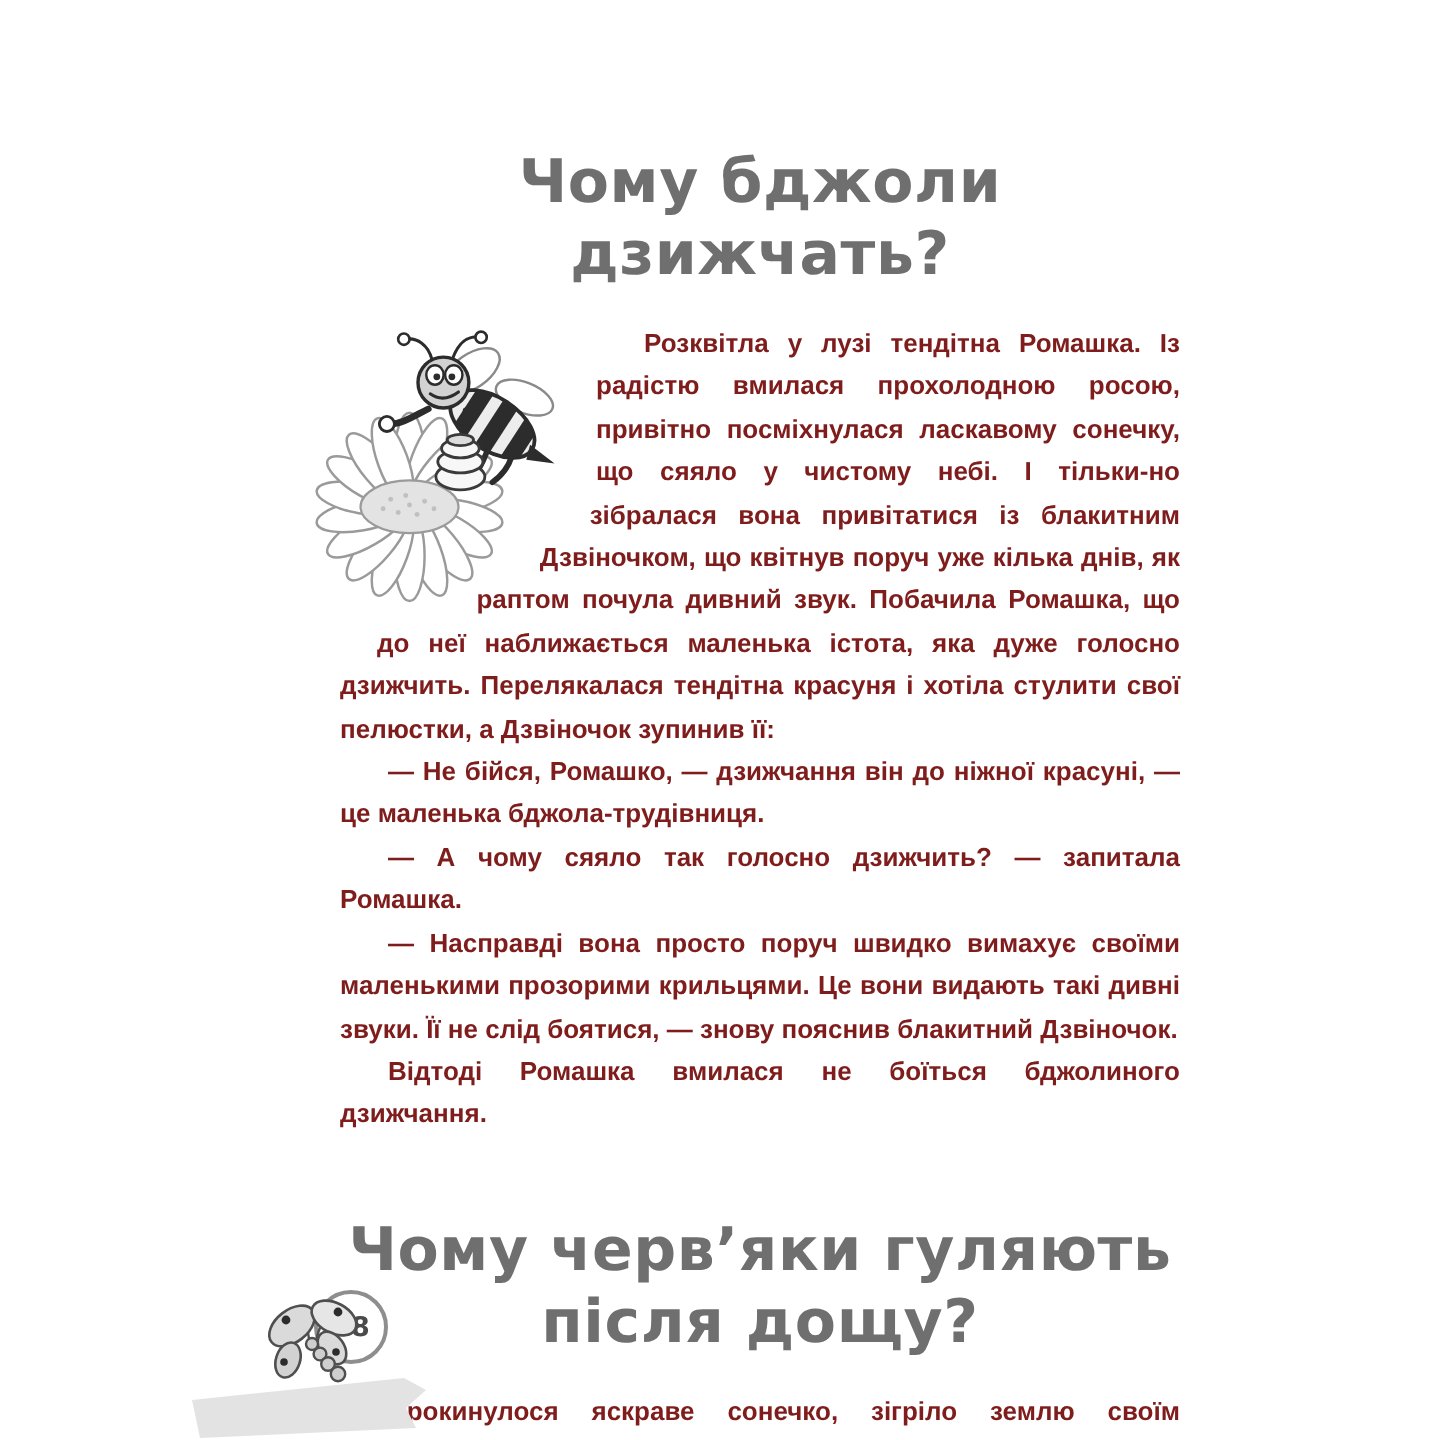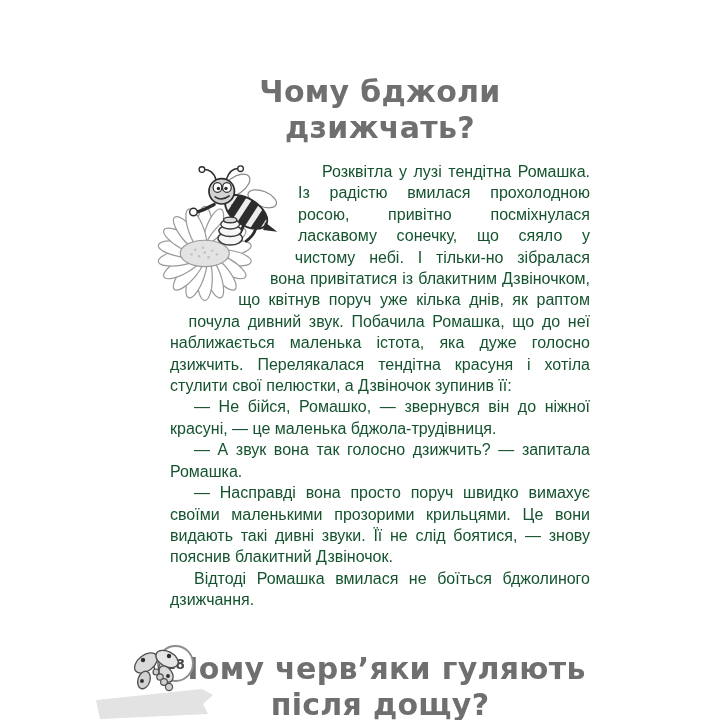--- a/index.html
+++ b/index.html
@@ -25,25 +25,26 @@
     text-align: center;
     font-size: 30px;
     line-height: 1.2;
     letter-spacing: 0.3px;
     margin: 0;
   }
   .title-1 { margin-bottom: 15px; }
   .title-2 { margin-top: 40px; margin-bottom: 15px; }
   .body-text p {
     margin: 0;
-    font-size: 16px;
+    font-size: 13px;
     line-height: 21.4px;
-    color: #14532d;
+    color: #7f1d1d;
     text-align: justify;
     text-indent: 24px;
+    font-weight: bold;
   }
   .illustration {
     float: left;
     width: 142px;
     height: 146px;
     margin: 2px 10px 2px -24px;
     shape-outside: polygon(0% 0%, 100% 0%, 100% 50%, 70% 72%, 40% 88%, 0% 100%);
     shape-margin: 6px;
   }
   .illustration svg { width: 100%; height: 100%; }
@@ -161,22 +162,22 @@
 
           <g fill="#f7f7f7" stroke="#3a3a3a" stroke-width="1.5">
             <ellipse cx="89" cy="80" rx="13" ry="7"></ellipse>
             <ellipse cx="89" cy="72" rx="12" ry="6"></ellipse>
             <ellipse cx="89" cy="65" rx="10" ry="5"></ellipse>
             <ellipse cx="89" cy="60.5" rx="7" ry="3" fill="#dcdcdc"></ellipse>
           </g>
         </svg>
       </div>
       <p>Розквітла у лузі тендітна Ромашка. Із радістю вмилася прохолодною росою, привітно посміхнулася ласкавому сонечку, що сяяло у чистому небі. І тільки-но зібралася вона привітатися із блакитним Дзвіночком, що квітнув поруч уже кілька днів, як раптом почула дивний звук. Побачила Ромашка, що до неї наближається маленька істота, яка дуже голосно дзижчить. Перелякалася тендітна красуня і хотіла стулити свої пелюстки, а Дзвіночок зупинив її:</p>
-      <p>— Не бійся, Ромашко, — звернувся він до ніжної красуні, — це маленька бджола-трудівниця.</p>
-      <p>— А звук вона так голосно дзижчить? — запитала Ромашка.</p>
+      <p>— Не бійся, Ромашко, — дзижчання він до ніжної красуні, — це маленька бджола-трудівниця.</p>
+      <p>— А чому сяяло так голосно дзижчить? — запитала Ромашка.</p>
       <p>— Насправді вона просто поруч швидко вимахує своїми маленькими прозорими крильцями. Це вони видають такі дивні звуки. Її не слід боятися, — знову пояснив блакитний Дзвіночок.</p>
       <p>Відтоді Ромашка вмилася не боїться бджолиного дзижчання.</p>
     </div>
 
     <h1 class="story-title title-2"><span>Чому черв’яки гуляють</span><br><span>після дощу?</span></h1>
 
     <div class="body-text">
       <p>Прокинулося яскраве сонечко, зігріло землю своїм промінням. Усі мешканці лугу насолоджуються його лагідним теплом, відпочивають, розважаються.</p>
     </div>
 

